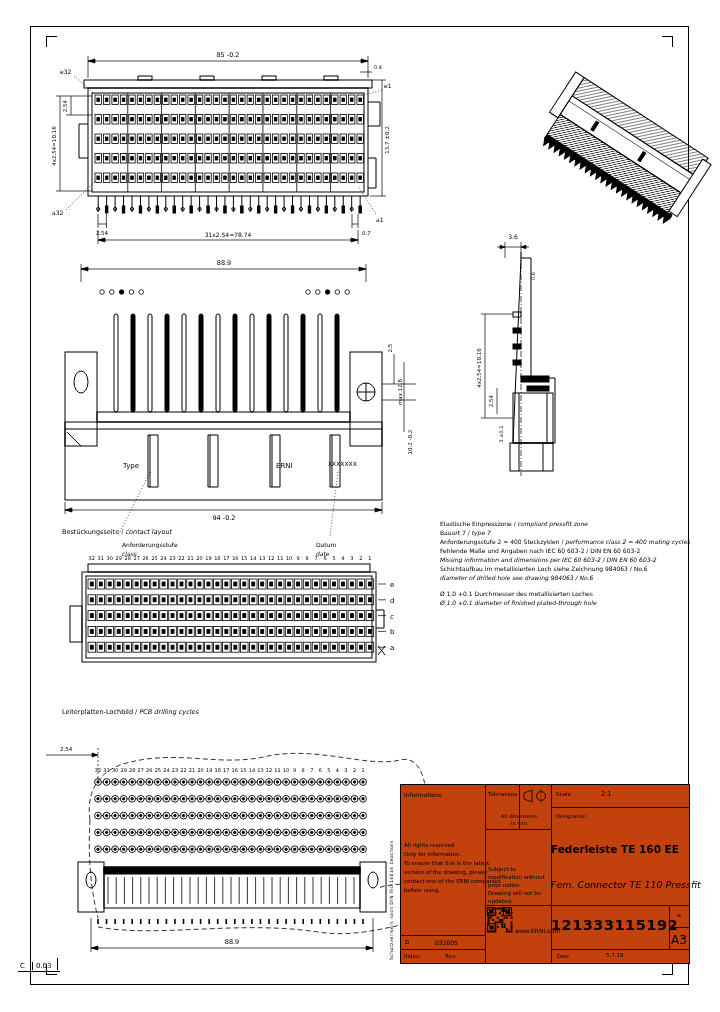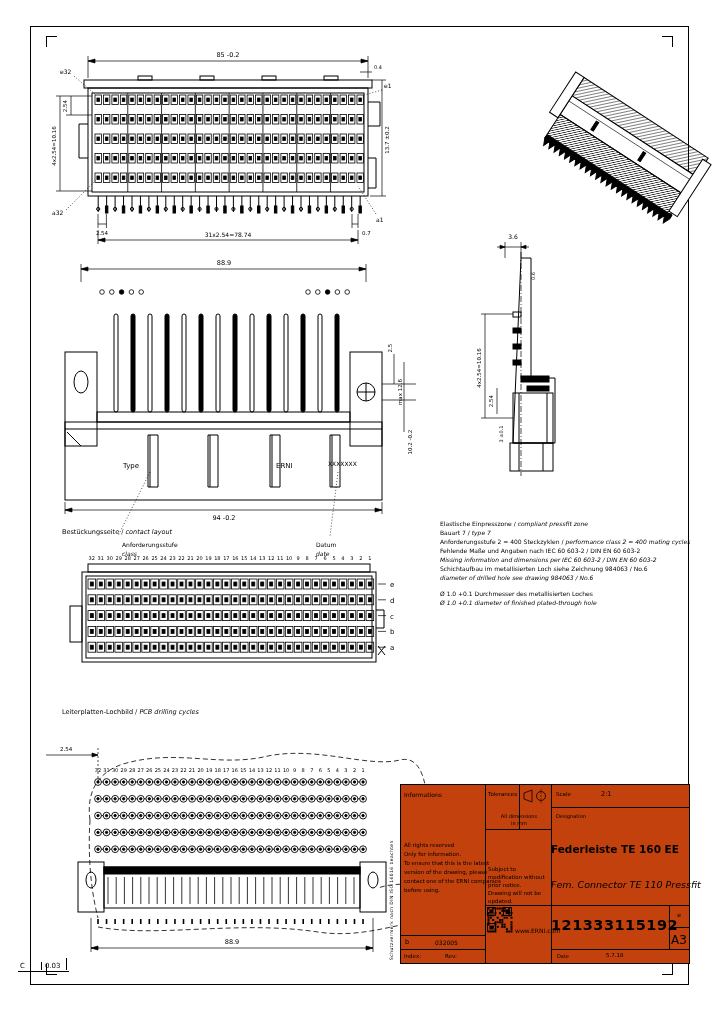--- a/index.html
+++ b/index.html
@@ -24,21 +24,21 @@
   .vl{position:absolute;width:0;border-left:1px solid #000}
   .hl{position:absolute;height:0;border-top:1px solid #000}
   .tbt{position:absolute;white-space:nowrap}
   .rights div,.subject div{font-size:5.5px;line-height:9px;white-space:nowrap}
   .rights{position:absolute;left:3px;top:56px}
   .subject{position:absolute;left:87px;top:80px;width:62px}
   .subject div{white-space:normal;line-height:8px}
   #copynote{position:absolute;left:389px;top:960px;transform:rotate(-90deg);transform-origin:0 0;
             font-size:4.5px;white-space:nowrap;letter-spacing:.4px}
   #stamp{position:absolute;left:18px;top:958px;font-size:7px;display:flex;align-items:flex-end;border-bottom:1px solid #000;padding:0 2px 1px 2px}
-  #stamp .sv{border-left:1px solid #000;margin-left:16px;padding-left:3px}
+  #stamp .sv{border-left:1px solid #000;margin-left:7px;padding-left:3px}
   #stamp .bar{border-left:1px solid #000;height:12px;margin-left:6px}
 </style>
 </head>
 <body>
 
 <div class="frame"></div>
 <div class="corner c-tl abs" style="left:46px;top:36px"></div>
 <div class="corner c-tr abs" style="left:662px;top:36px"></div>
 <div class="corner c-bl abs" style="left:46px;top:964px"></div>
 <div class="corner c-br abs" style="left:662px;top:964px"></div>

